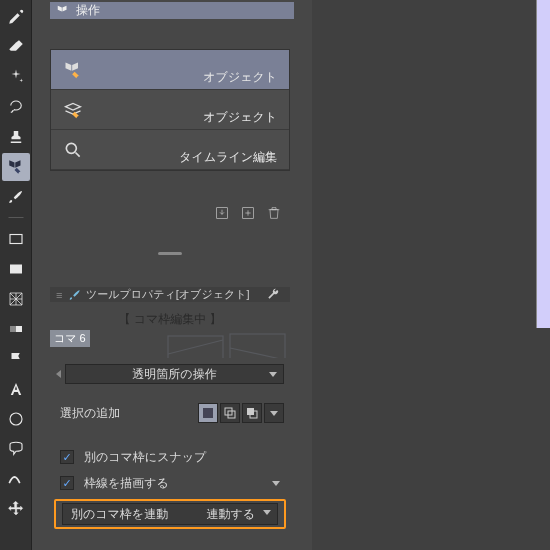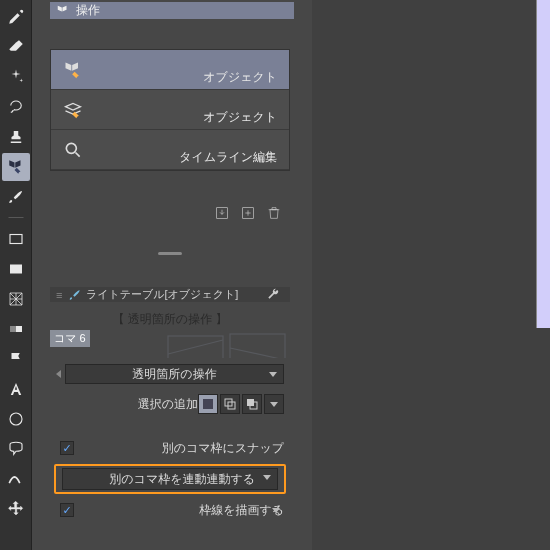--- a/index.html
+++ b/index.html
@@ -20,21 +20,21 @@
   .tribtn{margin:6px 0 0 18px;width:240px;height:22px;display:flex;justify-content:flex-end;gap:10px;padding-right:8px;align-items:center;}
   .tribtn span svg{width:16px;height:16px;fill:#ccc;}
   .panelbar{margin:4px 0 0 18px;width:240px;height:22px;background:#3f3f3f;display:flex;align-items:center;padding:0 6px;font-size:11px;position:relative;}
   .panelbar .drag{width:8px;margin-right:4px;color:#888;}
   .panelbar svg{width:14px;height:14px;margin-right:4px;}
   .panelbar .wrench{position:absolute;right:6px;}
   .preview{margin:0 0 0 18px;width:240px;height:48px;position:relative;background:linear-gradient(90deg,#e9e9e9 0%,#cacaca 45%,#cacaca 46%,#aeb0b4 100%);}
   .preview .frame-drawing{position:absolute;right:0;top:0;width:130px;height:48px;opacity:0.45;}
   .preview .tabtag{position:absolute;left:0;top:0;background:#8a8f99;color:#fff;font-size:11px;padding:1px 4px;}
   .preview .caption{position:absolute;bottom:2px;width:100%;text-align:center;font-size:12px;color:#2a2a2a;}
-  .prop-body{margin:0 0 0 18px;width:240px;background:#474747;padding:4px 0;position:relative;text-align:right;}
+  .prop-body{margin:0 0 0 18px;width:240px;background:#474747;padding:4px 0;position:relative;}
   .row{display:flex;align-items:center;height:24px;padding:0 6px;position:relative;}
   .dropdown{flex:1;height:20px;background:#3a3a3a;border:1px solid #272727;display:flex;align-items:center;justify-content:center;position:relative;color:#ddd;font-size:12px;}
   .dropdown .car{position:absolute;right:6px;}
   .rowlabel{flex:1;color:#ddd;font-size:12px;padding-left:4px;}
   .minibtns{display:flex;gap:2px;}
   .minibtn{width:20px;height:20px;background:#3a3a3a;border:1px solid #272727;display:flex;align-items:center;justify-content:center;}
   .minibtn.active{background:#9aa0b0;}
   .minibtn svg{width:12px;height:12px;fill:#ccc;}
   .cb{width:14px;height:14px;background:#3a3a3a;border:1px solid #272727;display:flex;align-items:center;justify-content:center;margin-right:6px;margin-left:4px;}
   .cb.checked::after{content:"✓";color:#6af;font-size:11px;}
@@ -214,50 +214,50 @@
         </svg></span>
   </div>
 
   <div class="handlebar"></div>
 
   <div class="panelbar">
     <span class="drag">≡</span>
     <svg viewBox="0 0 24 24">
         <path fill="#7bd" d="M20 4c-3 0-9 6-11 9l2 2c3-2 9-8 9-11zM6 16c-2 0-3 2-3 4 2 0 4-1 4-3l-1-1z"></path>
       </svg>
-    <span>ライトテーブル[オブジェクト]</span>
+    <span>ツールプロパティ[オブジェクト]</span>
     <span class="wrench"><svg width="14" height="14" viewBox="0 0 24 24">
           <path fill="#ccc" d="M21 7a5 5 0 0 1-7 5L6 20l-2-2 8-8a5 5 0 0 1 5-7l-3 3 2 2 3-3z"></path>
         </svg></span>
   </div>
 
   <div class="preview">
     <svg class="frame-drawing" viewBox="0 0 130 48">
       <g stroke="#6a6e78" stroke-width="1.2" fill="none">
         <rect x="8" y="6" width="55" height="34"></rect>
         <rect x="70" y="4" width="55" height="40"></rect>
         <line x1="8" y1="24" x2="63" y2="10"></line>
         <line x1="70" y1="18" x2="125" y2="30"></line>
       </g>
     </svg>
     <div class="tabtag">コマ 6</div>
-    <div class="caption">【 透明箇所の操作 】</div>
+    <div class="caption">【 コマ枠編集中 】</div>
   </div>
 
   <div class="prop-body">
 
     <div class="row">
       <span class="tri-left"></span>
       <div class="dropdown">
         <span>透明箇所の操作</span>
         <span class="car caret"></span>
       </div>
     </div>
 
-    <div class="row" style="margin-top:6px">
+    <div class="row" style="margin-top:15px">
       <span class="rowlabel">選択の追加</span>
       <div class="minibtns">
         <div class="minibtn active">
             <svg viewBox="0 0 12 12">
               <rect x="1" y="1" width="10" height="10" fill="#445"></rect>
             </svg>
           </div>
         <div class="minibtn">
             <svg viewBox="0 0 12 12">
               <rect x="1" y="1" width="7" height="7" fill="none" stroke="#ccc"></rect>
@@ -274,32 +274,32 @@
             <span class="caret"></span>
           </div>
       </div>
     </div>
 
     <div class="row" style="margin-top:20px">
       <div class="cb checked"></div>
       <span class="rowlabel">別のコマ枠にスナップ</span>
     </div>
 
+    <div class="row" style="margin-top:2px">
+      <div class="cb checked"></div>
+      <span class="rowlabel">枠線を描画する</span>
+      <span style="position:absolute;right:10px" class="caret"></span>
+    </div>
+
     <div class="row highlight" style="margin:4px 4px;height:30px">
       <div class="splitdrop">
         <span class="lab">別のコマ枠を連動</span>
         <span class="val"><span>連動する</span><span class="car caret"></span></span>
       </div>
     </div>
-
-    <div class="row" style="margin-top:2px">
-      <div class="cb checked"></div>
-      <span class="rowlabel">枠線を描画する</span>
-      <span style="position:absolute;right:10px" class="caret"></span>
-    </div>
   </div>
 
   <div class="footbar">
     <span><svg viewBox="0 0 24 24">
           <path fill="none" stroke="#ccc" stroke-width="1.5" d="M5 12a7 7 0 1 0 2-5M5 4v4h4"></path>
         </svg></span>
     <span><svg viewBox="0 0 24 24">
           <path fill="#ccc" d="M21 7a5 5 0 0 1-7 5L6 20l-2-2 8-8a5 5 0 0 1 5-7l-3 3 2 2 3-3z"></path>
         </svg></span>
   </div>

